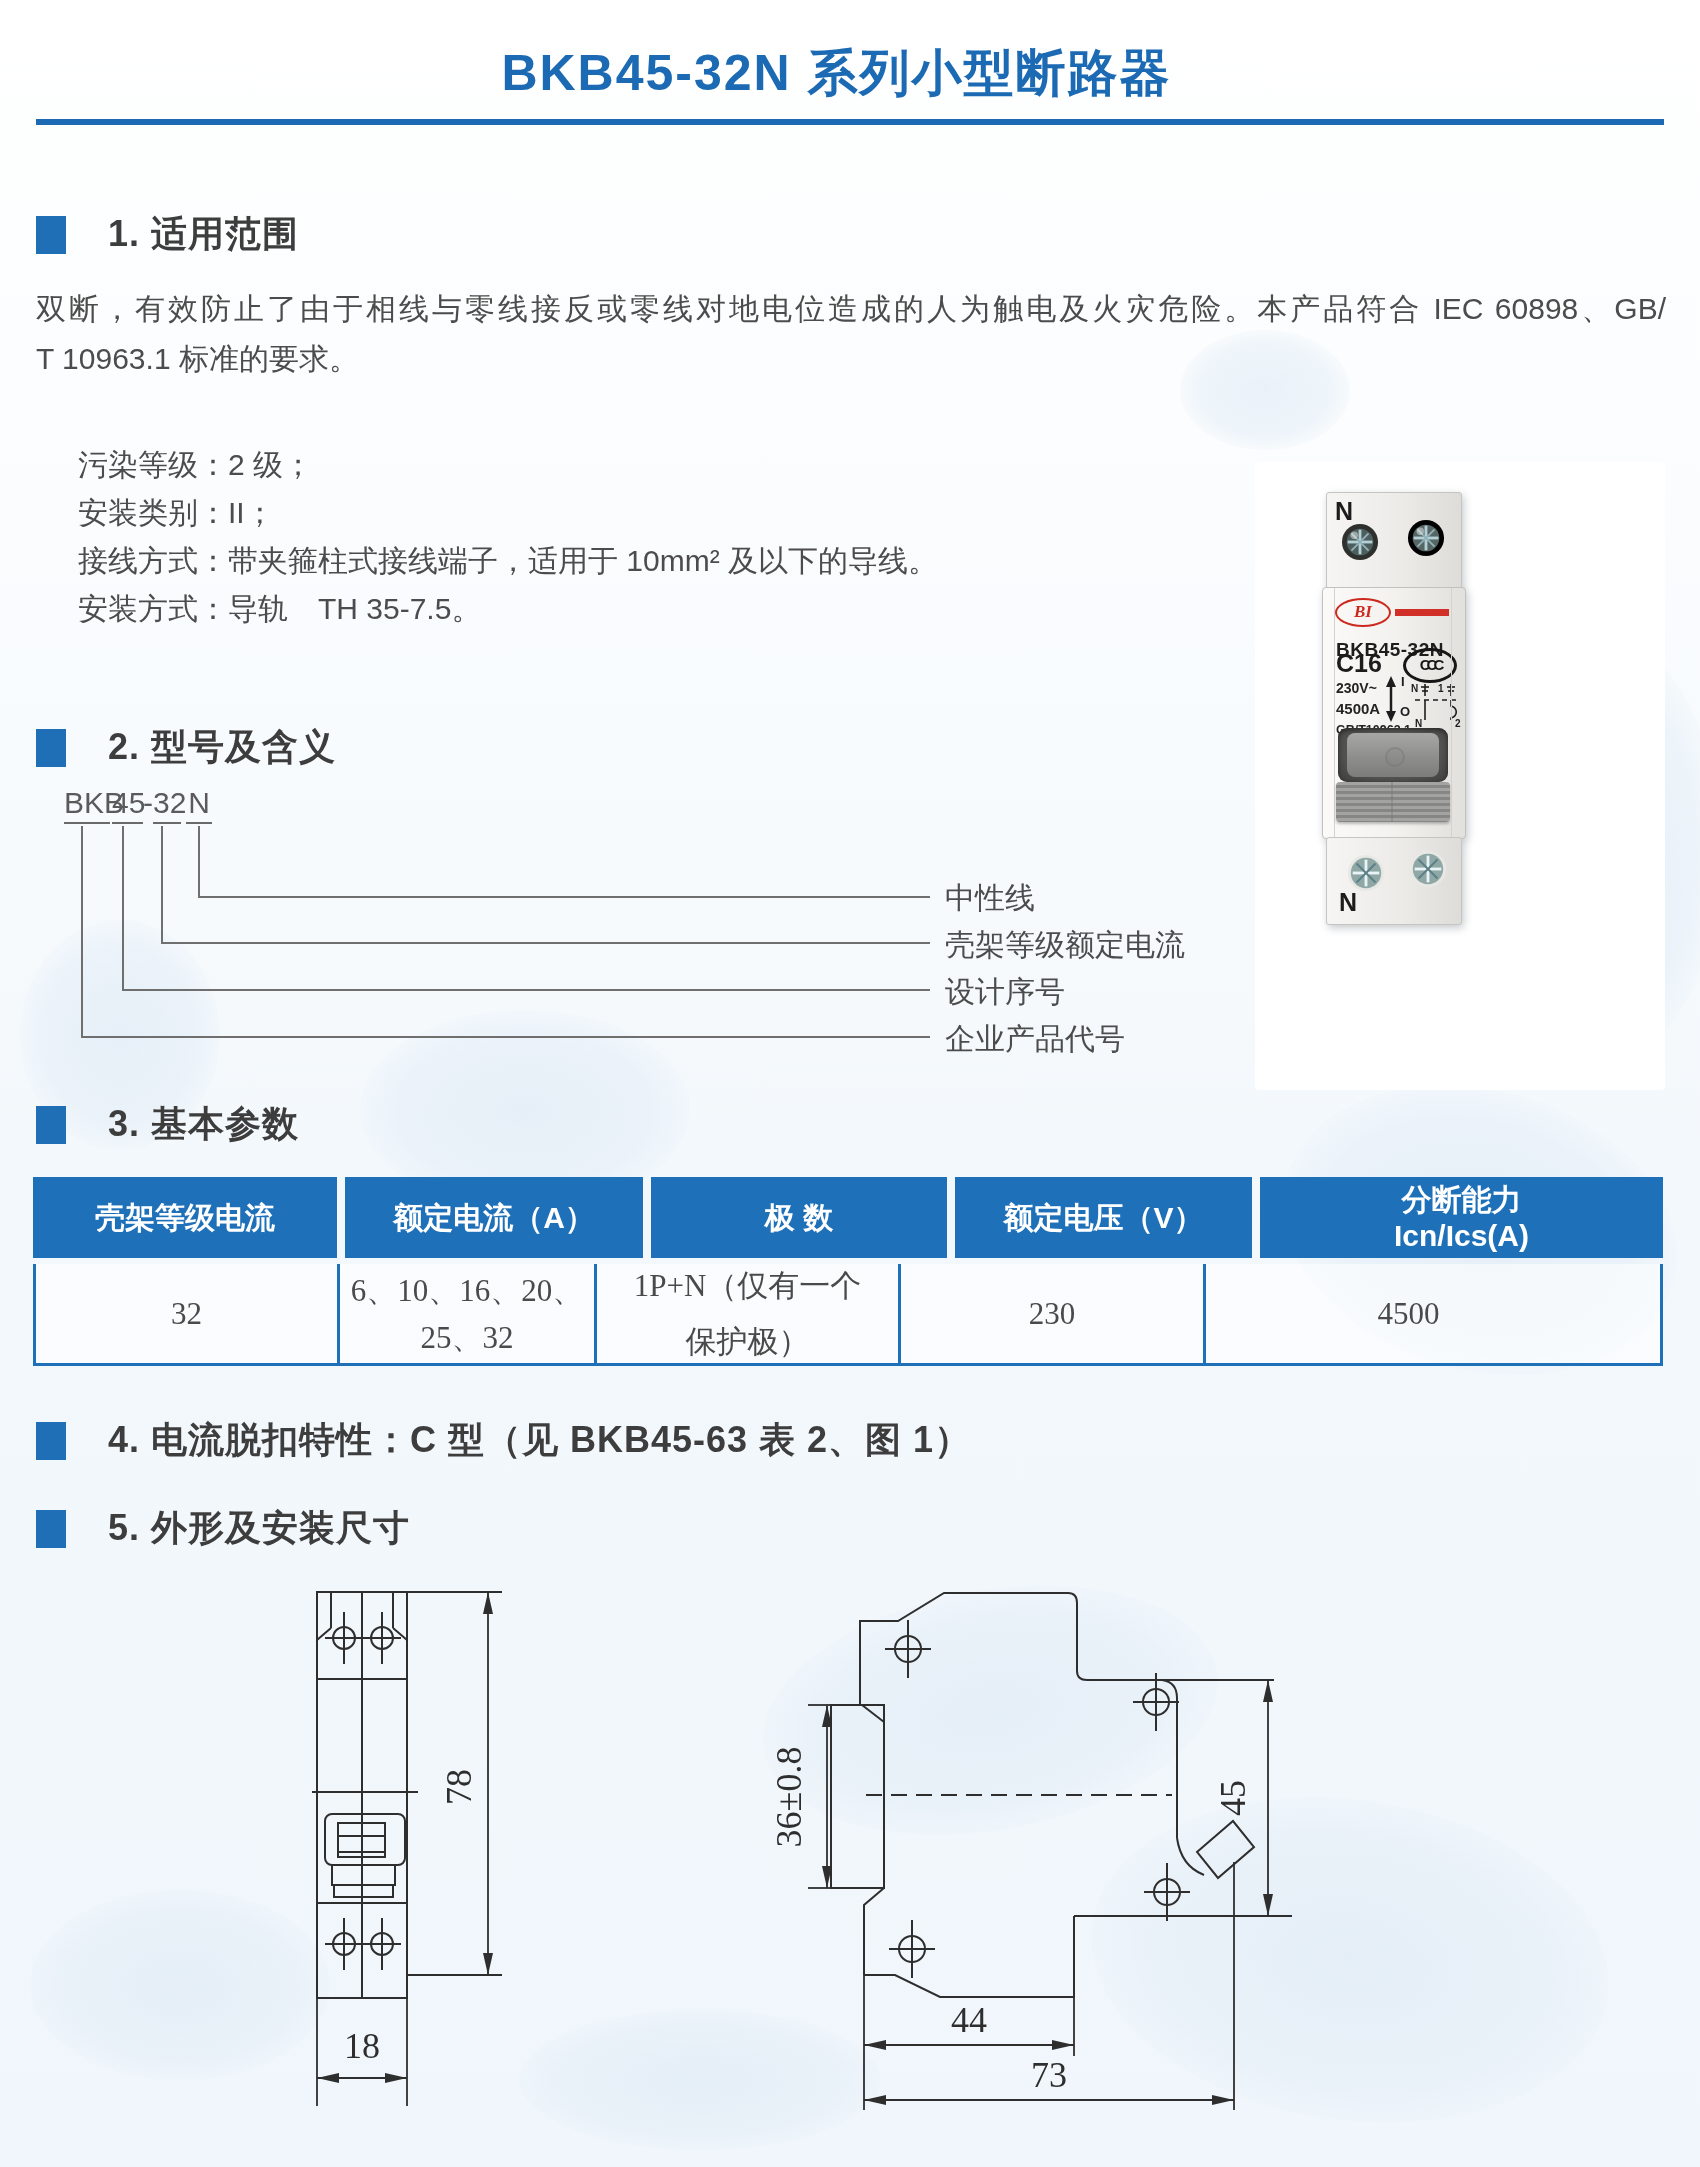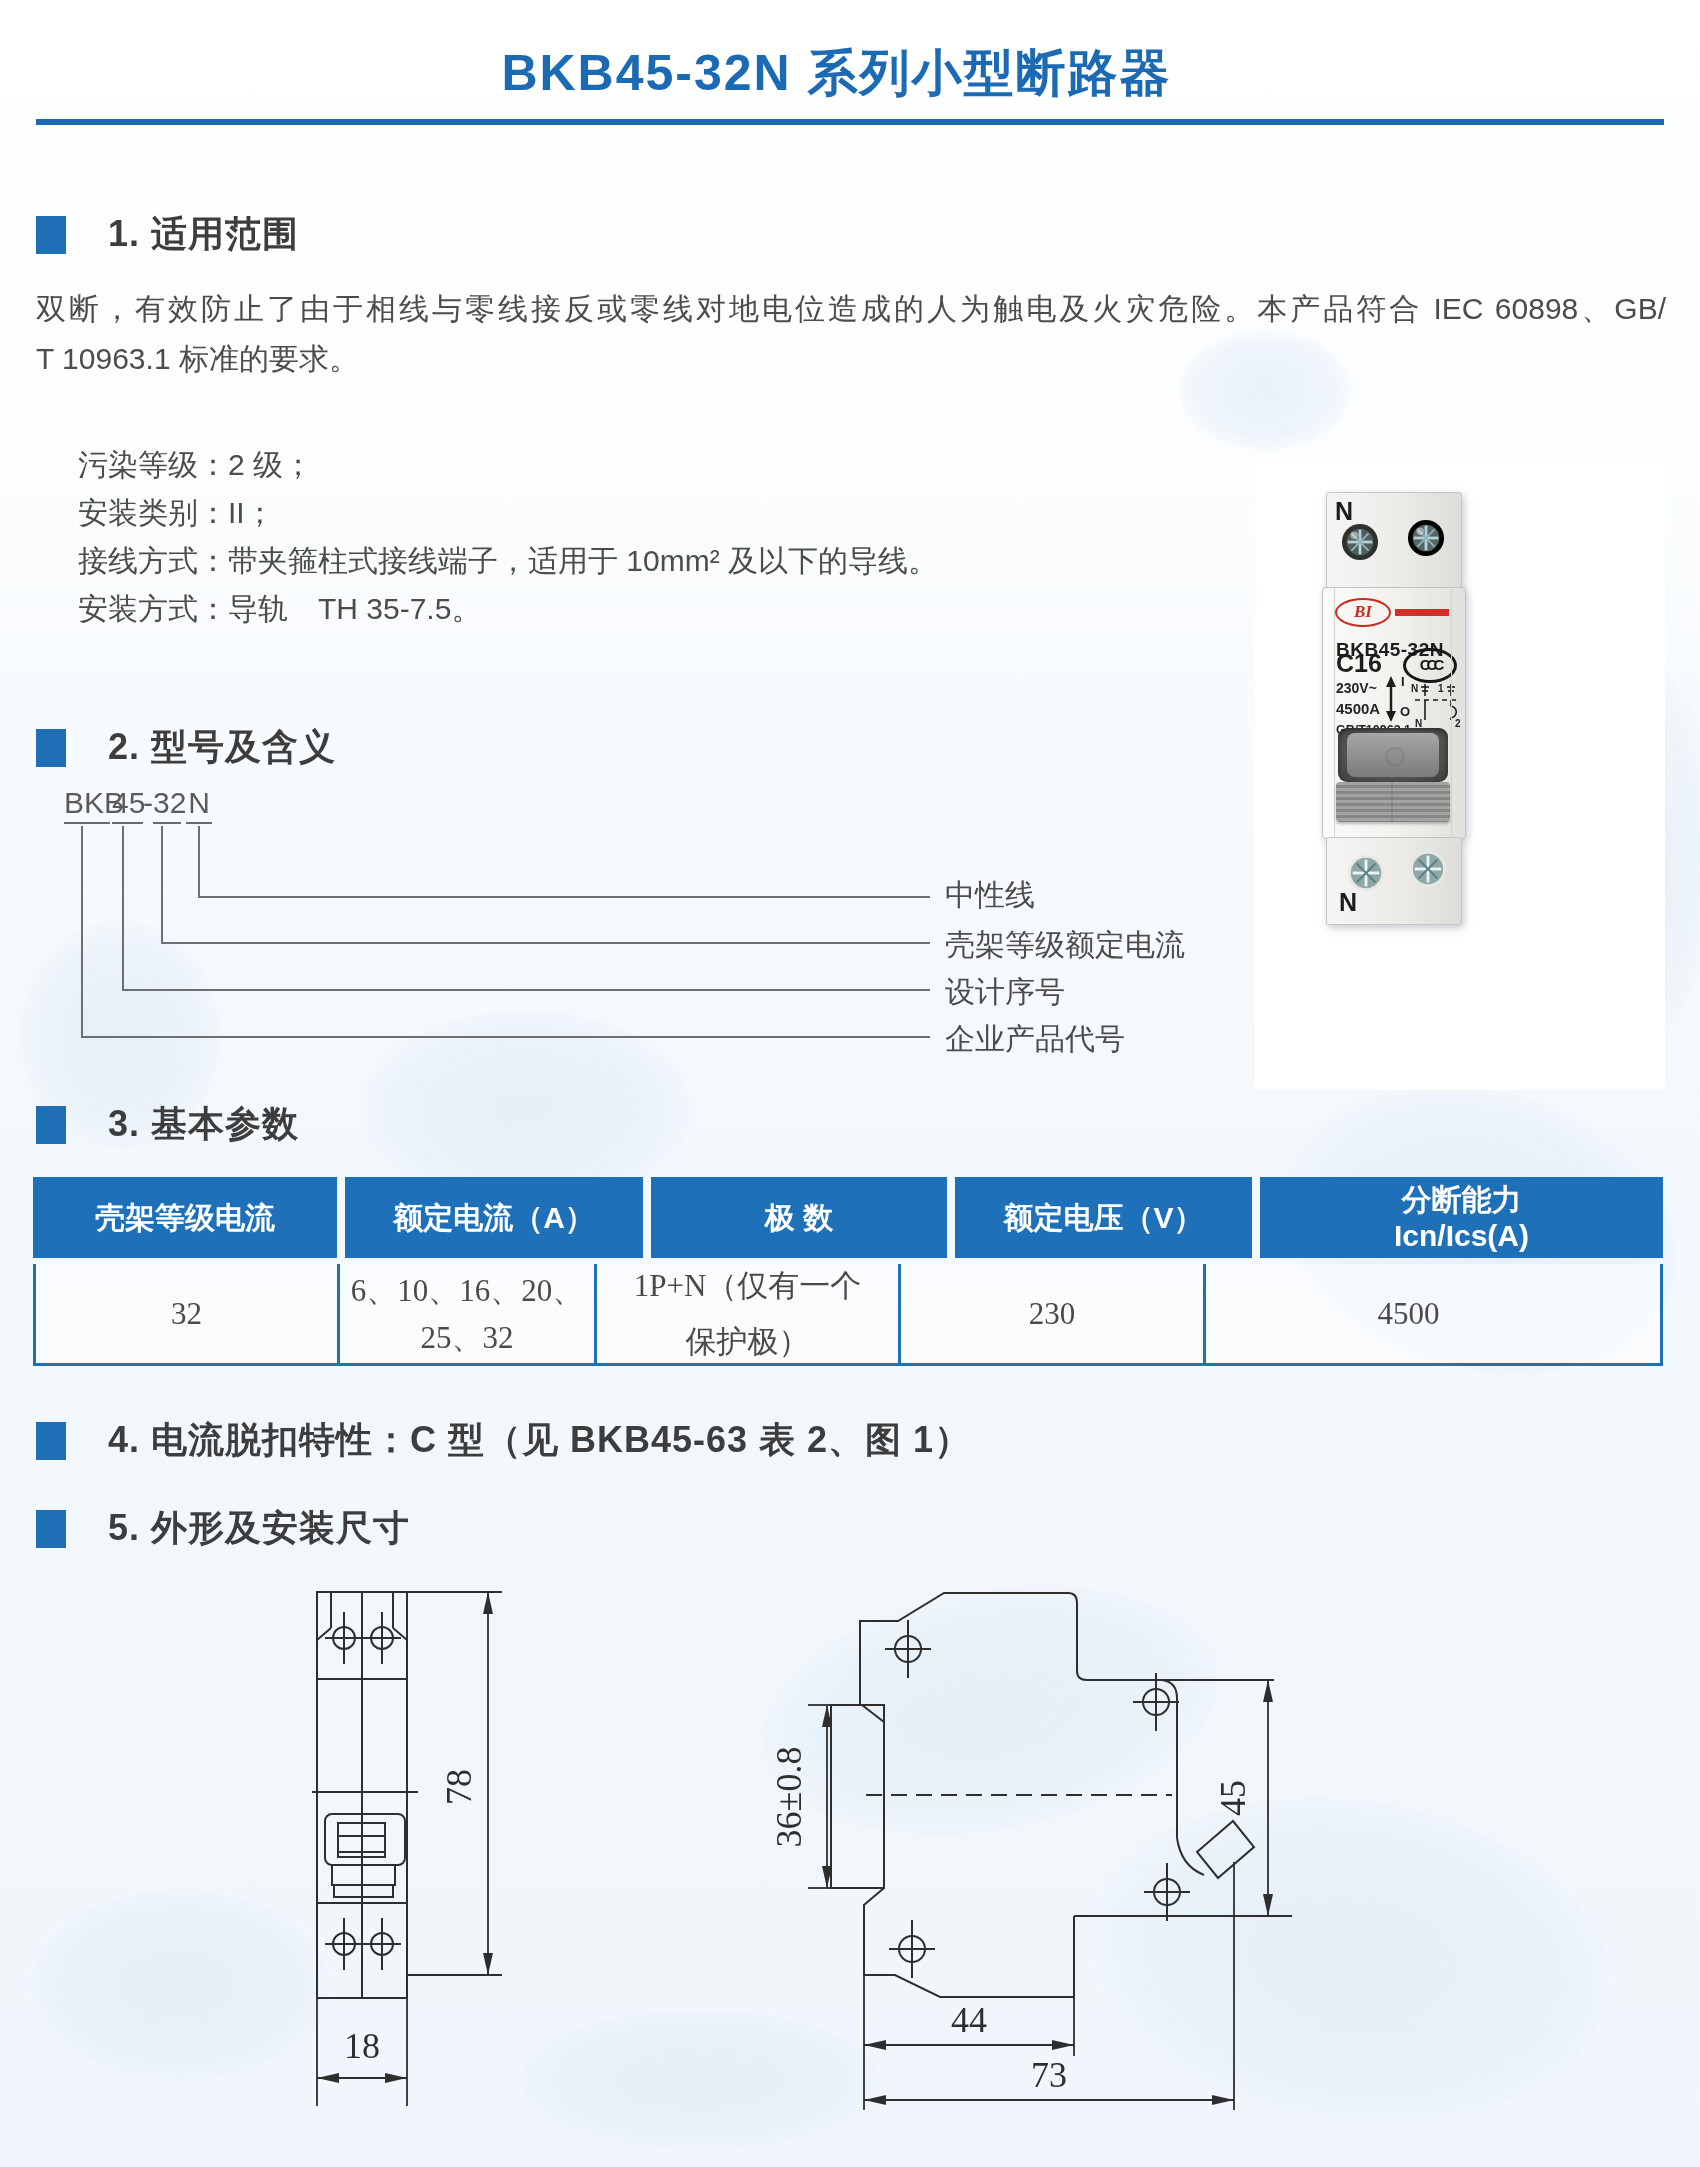--- a/index.html
+++ b/index.html
@@ -38,21 +38,21 @@
   .spec-list{position:absolute;left:78px;top:441px;font-size:30px;color:#4c4c4c;}
   .spec-list .li{height:48px;line-height:48px;white-space:pre;}
 
   
   .model-part{position:absolute;top:786px;height:36px;line-height:34px;font-size:30px;color:#5a5a5a;
     border-bottom:2px solid #6a6a6a;text-align:center;}
   .model-part.noline{border-bottom:none;}
   #mp-code{left:64px;width:46px;} #mp-design{left:112px;width:31px;}
   #mp-dash{left:143px;width:10px;} #mp-current{left:153px;width:28px;} #mp-neutral{left:186px;width:26px;}
   .model-label{position:absolute;left:945px;height:47px;line-height:47px;font-size:30px;color:#4c4c4c;}
-  #ml-0{top:874px;font-family:Liberation Mono, monospace;} #ml-1{top:921px;} #ml-2{top:968px;} #ml-3{top:1015px;}
+  #ml-0{top:874px;} #ml-1{top:921px;} #ml-2{top:968px;} #ml-3{top:1015px;}
   .diagram-svg{position:absolute;left:0;top:780px;width:1000px;height:280px;}
 
   
   .ptable{position:absolute;left:33px;top:1177px;width:1630px;}
   .thead{display:flex;}
   .thead .hc{background:#1e70b9;color:#ffffff;font-weight:bold;font-size:30px;
     height:81px;display:flex;flex-direction:column;justify-content:center;align-items:center;
     text-align:center;line-height:36px;white-space:pre;}
   .hc1{width:304px;} .hc2{width:298px;margin-left:8px;} .hc3{width:296px;margin-left:8px;}
   .hc4{width:297px;margin-left:8px;} .hc5{width:403px;margin-left:8px;}

